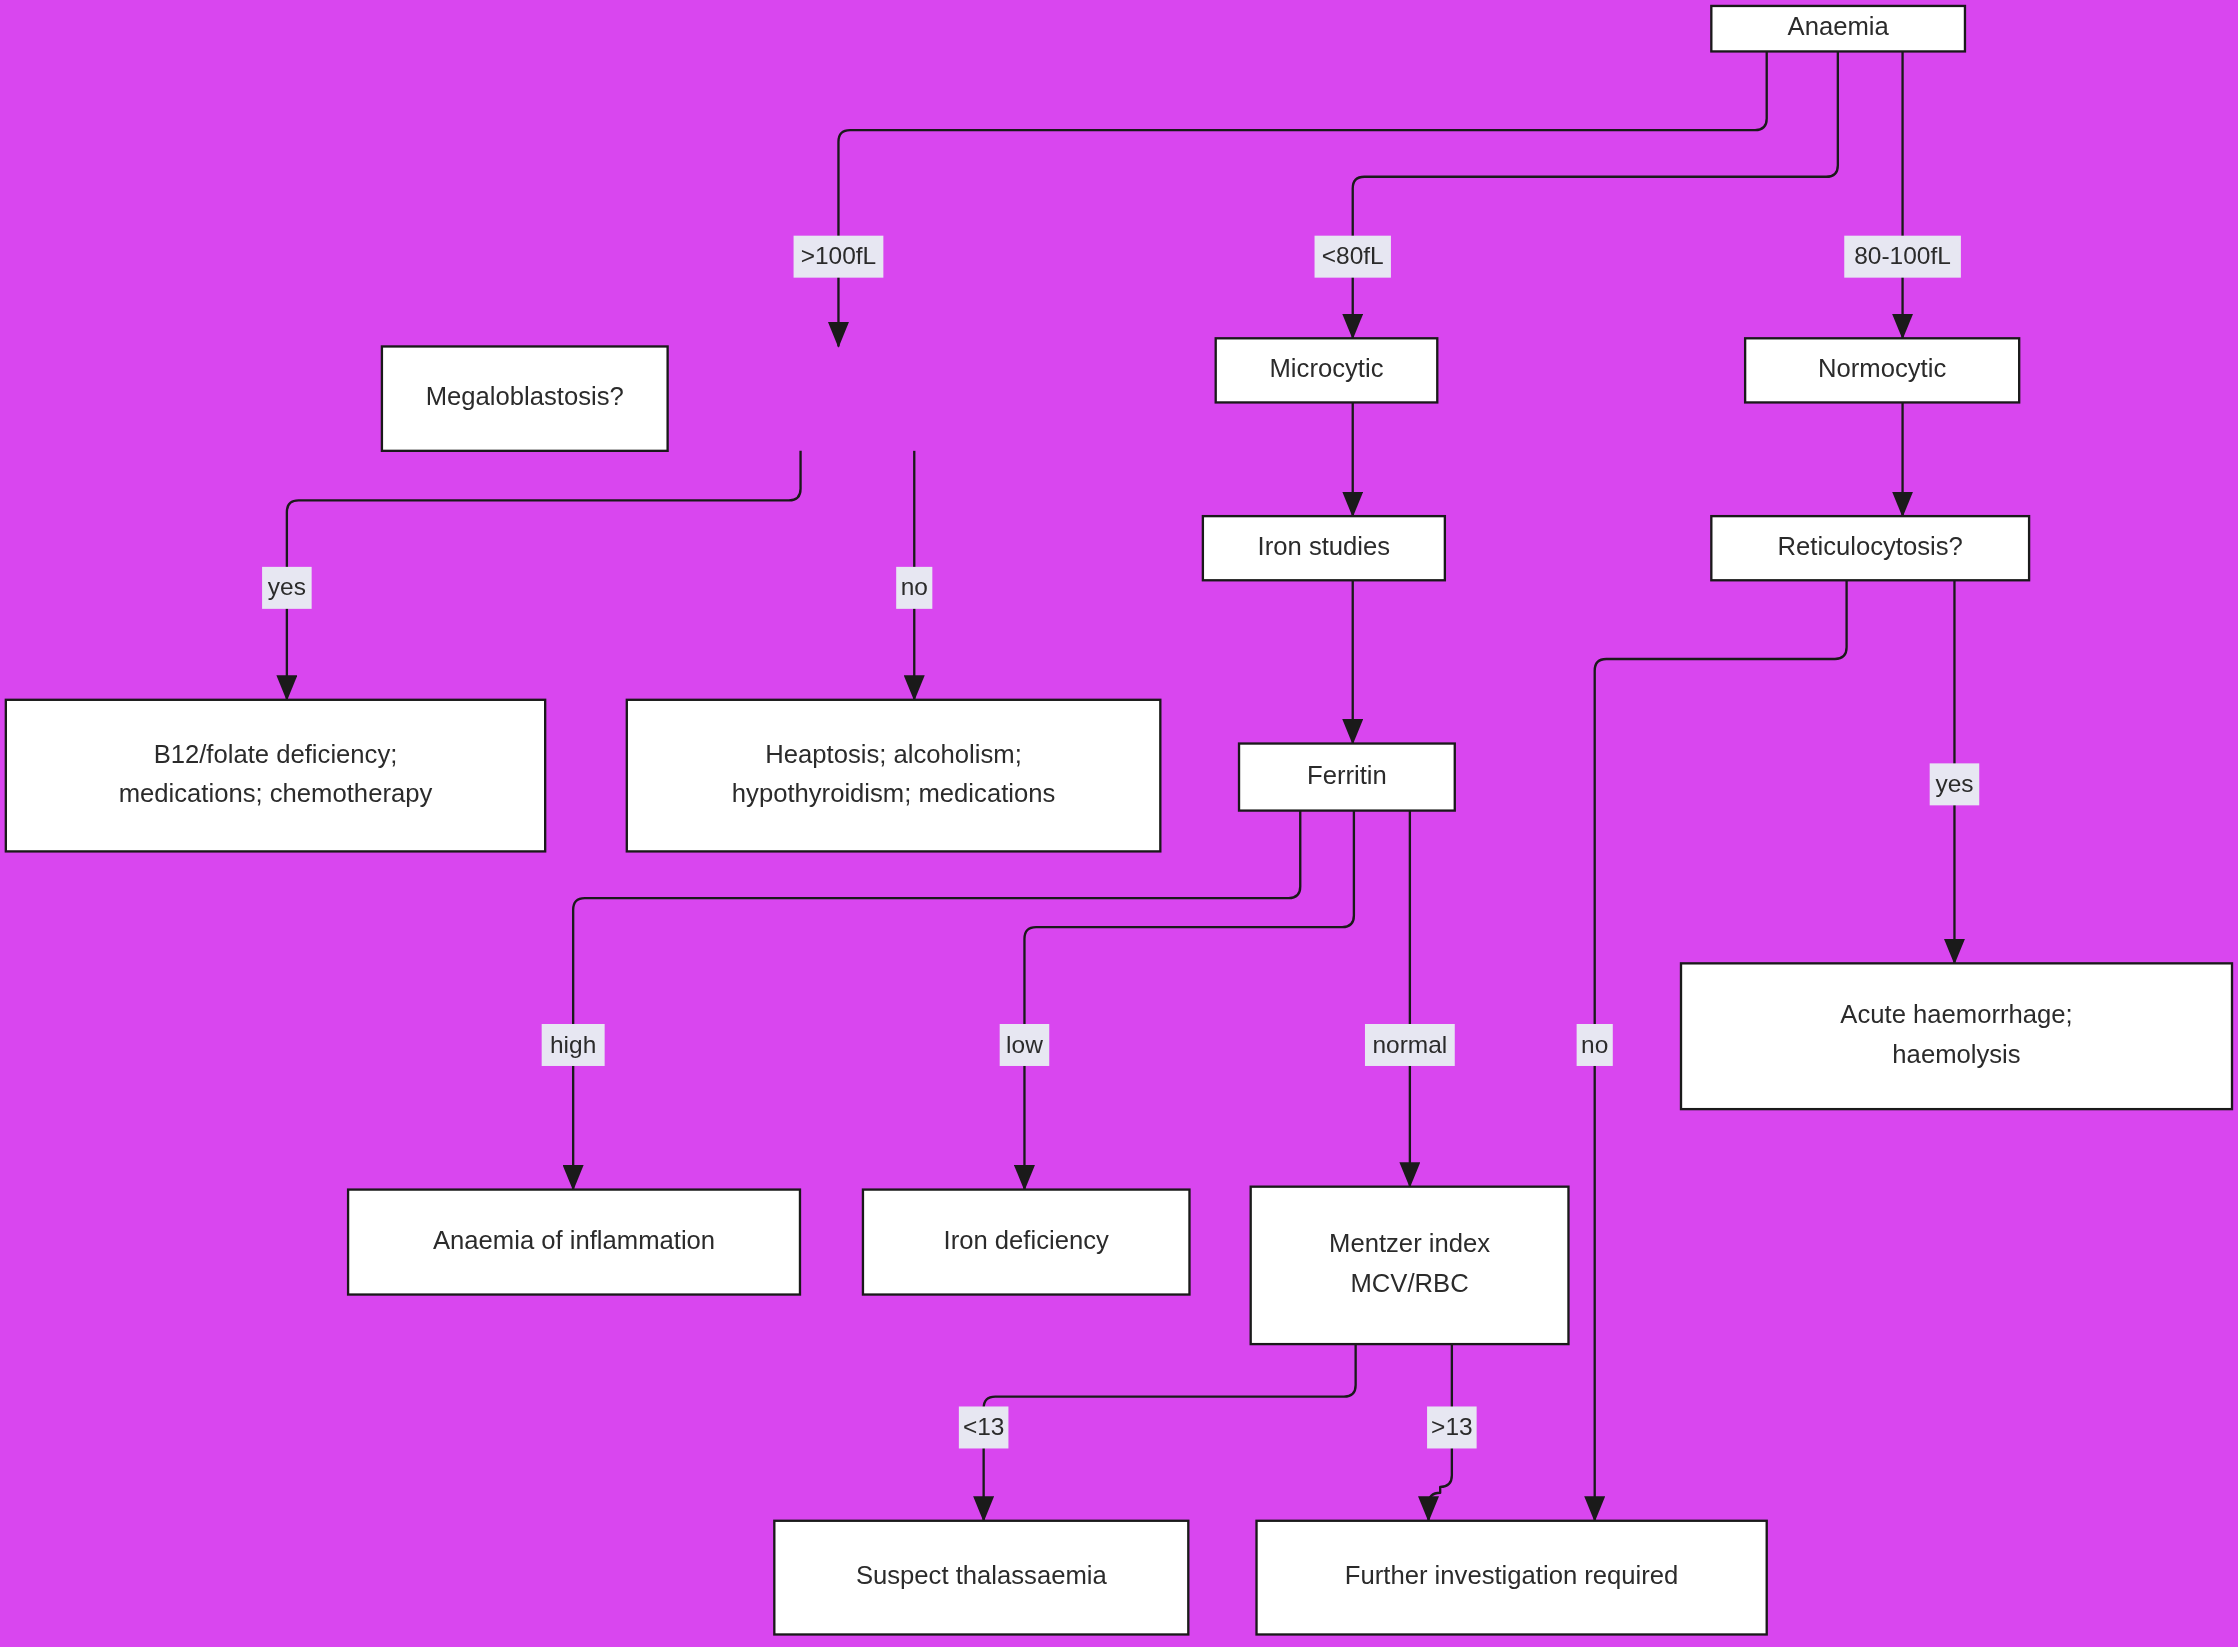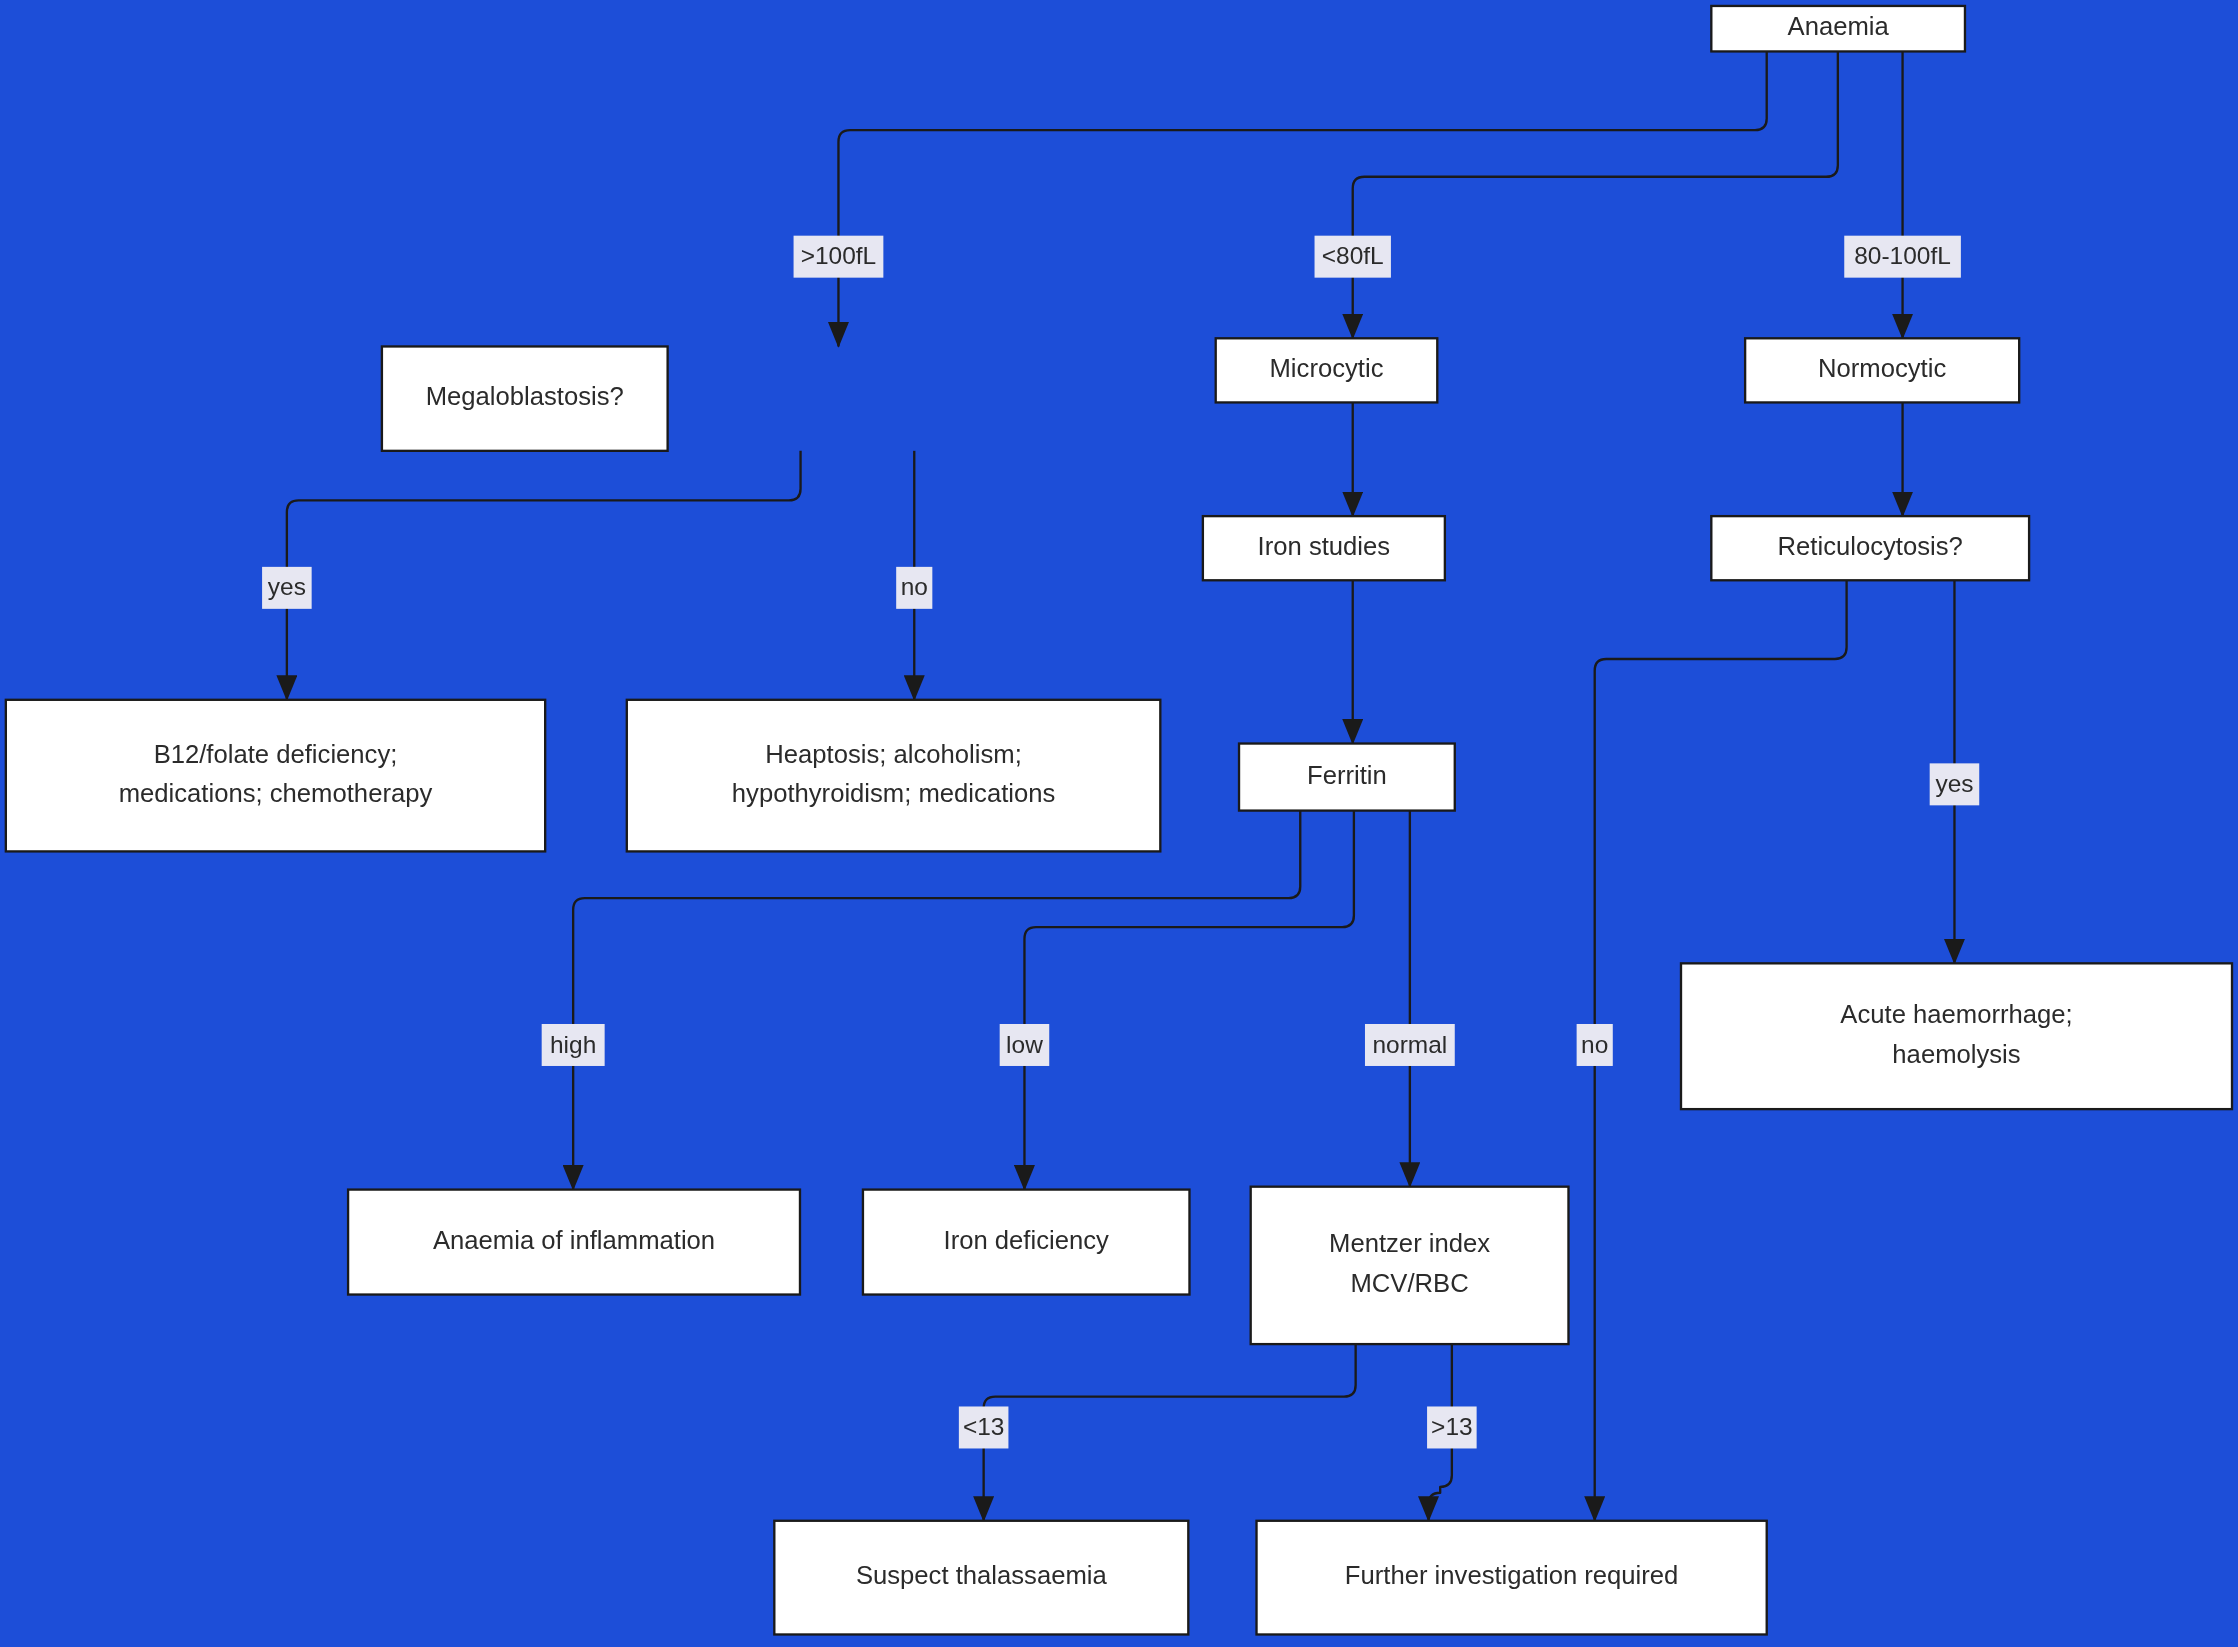--- a/index.html
+++ b/index.html
@@ -4,21 +4,21 @@
 <style>
   html, body {
     margin: 0;
     padding: 0;
     background: #ffffff;
   }
   #canvas-wrap {
     position: relative;
     width: 2239px;
     height: 1648px;
-    background: #1d4ed8;
+    background: #d946ef;
     font-family: "Liberation Sans", sans-serif;
   }
   svg#flow {
     position: absolute;
     inset: 0;
     width: 2239px;
     height: 1648px;
     display: block;
   }
   .node-rect {

